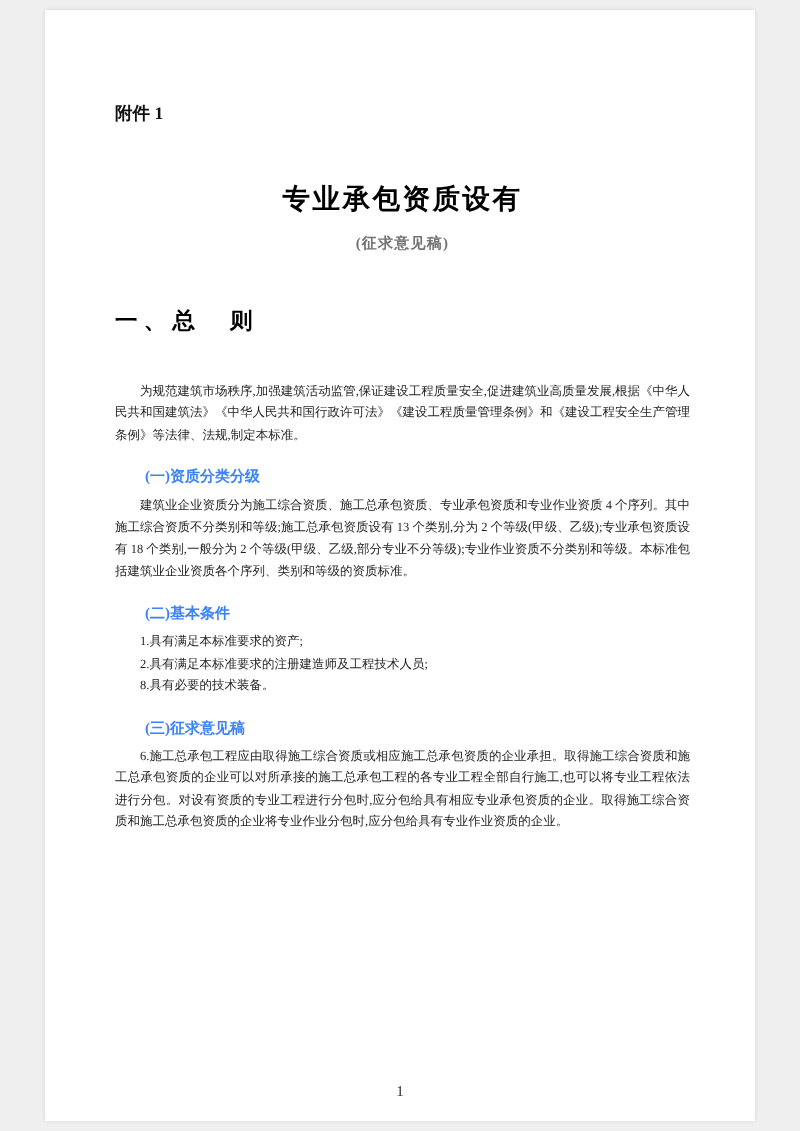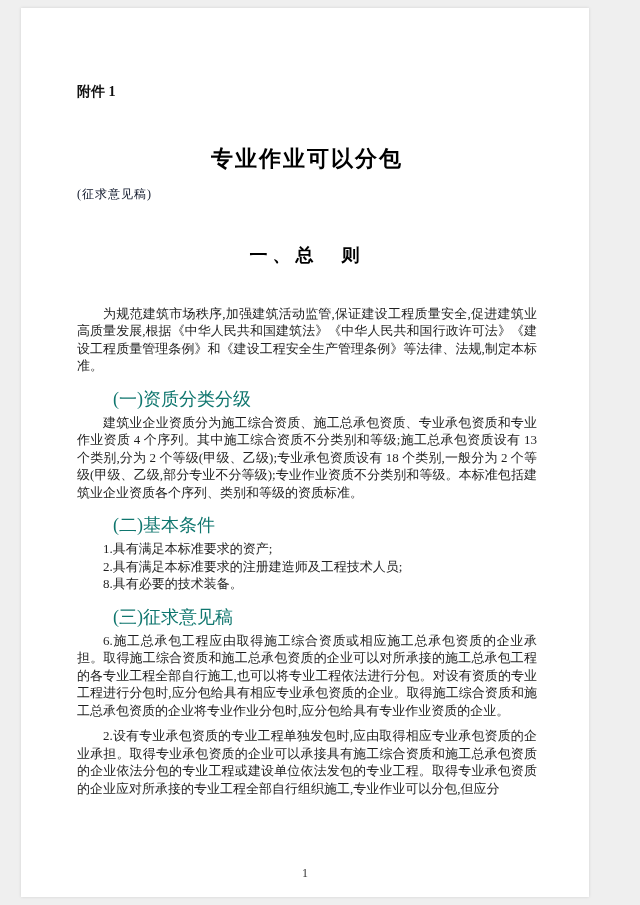--- a/index.html
+++ b/index.html
@@ -10,21 +10,21 @@
   }
   .stage {
     position: relative;
     width: 640px;
     height: 905px;
     background: #efefef;
     overflow: hidden;
   }
   .page {
     position: absolute;
-    left: 21px;
+    left: 36px;
     top: 8px;
     width: 568px;
     height: 889px;
     background: #ffffff;
     box-sizing: border-box;
     padding: 76px 52px 0 56px;
     color: #1f1f1f;
     box-shadow: 0 0 3px rgba(0,0,0,0.12);
   }
   .attachment {
@@ -37,53 +37,53 @@
     margin: 44px 0 0 0;
     text-align: center;
     font-size: 22px;
     font-weight: bold;
     letter-spacing: 2px;
     line-height: 1.3;
     color: #000;
   }
   .doc-subtitle {
     margin-top: 13px;
-    text-align: left;
+    text-align: center;
     font-size: 12px;
     letter-spacing: 1px;
-    color: #0f172a;
+    color: #737373;
+    font-weight: bold;
   }
   .chapter {
     margin: 42px 0 0 0;
-    text-align: center;
+    text-align: left;
     font-size: 18px;
     font-weight: bold;
     letter-spacing: 5px;
     line-height: 1.3;
     color: #000;
-    font-family: Liberation Mono, monospace;
   }
   .para {
     margin: 0;
-    font-size: 13px;
+    font-size: 10px;
     line-height: 17.5px;
     text-align: justify;
     text-indent: 2em;
     color: #1f1f1f;
   }
   .intro {
     margin-top: 36px;
   }
   .sub-heading {
     margin: 15px 0 6px 0;
-    font-size: 18px;
-    font-weight: normal;
+    font-size: 12px;
+    font-weight: bold;
     text-indent: 2em;
     line-height: 18px;
-    color: #0f766e;
+    color: #3b82f6;
   }
   .follow {
     margin-top: 8px;
   }
   .page-num {
     position: absolute;
     left: 0;
     right: 0;
     bottom: 16px;
     text-align: center;
@@ -92,39 +92,38 @@
   }
 </style>
 </head>
 <body>
 
 <div class="stage">
   <div class="page">
 
     <div class="attachment">附件 1</div>
 
-    <h1 class="doc-title">专业作业可以分包</h1>
+    <h1 class="doc-title">专业承包资质设有</h1>
 
     <div class="doc-subtitle">(征求意见稿)</div>
 
     <h2 class="chapter">一、总　则</h2>
 
     <p class="para intro">为规范建筑市场秩序,加强建筑活动监管,保证建设工程质量安全,促进建筑业高质量发展,根据《中华人民共和国建筑法》《中华人民共和国行政许可法》《建设工程质量管理条例》和《建设工程安全生产管理条例》等法律、法规,制定本标准。</p>
 
     <h3 class="sub-heading">(一)资质分类分级</h3>
 
     <p class="para">建筑业企业资质分为施工综合资质、施工总承包资质、专业承包资质和专业作业资质 4 个序列。其中施工综合资质不分类别和等级;施工总承包资质设有 13 个类别,分为 2 个等级(甲级、乙级);专业承包资质设有 18 个类别,一般分为 2 个等级(甲级、乙级,部分专业不分等级);专业作业资质不分类别和等级。本标准包括建筑业企业资质各个序列、类别和等级的资质标准。</p>
 
     <h3 class="sub-heading">(二)基本条件</h3>
 
     <p class="para">1.具有满足本标准要求的资产;</p>
     <p class="para">2.具有满足本标准要求的注册建造师及工程技术人员;</p>
     <p class="para">8.具有必要的技术装备。</p>
 
     <h3 class="sub-heading">(三)征求意见稿</h3>
 
     <p class="para">6.施工总承包工程应由取得施工综合资质或相应施工总承包资质的企业承担。取得施工综合资质和施工总承包资质的企业可以对所承接的施工总承包工程的各专业工程全部自行施工,也可以将专业工程依法进行分包。对设有资质的专业工程进行分包时,应分包给具有相应专业承包资质的企业。取得施工综合资质和施工总承包资质的企业将专业作业分包时,应分包给具有专业作业资质的企业。</p>
-    <p class="para follow">2.设有专业承包资质的专业工程单独发包时,应由取得相应专业承包资质的企业承担。取得专业承包资质的企业可以承接具有施工综合资质和施工总承包资质的企业依法分包的专业工程或建设单位依法发包的专业工程。取得专业承包资质的企业应对所承接的专业工程全部自行组织施工,专业作业可以分包,但应分</p>
 
     <div class="page-num">1</div>
 
   </div>
 </div>
 
 </body></html>

